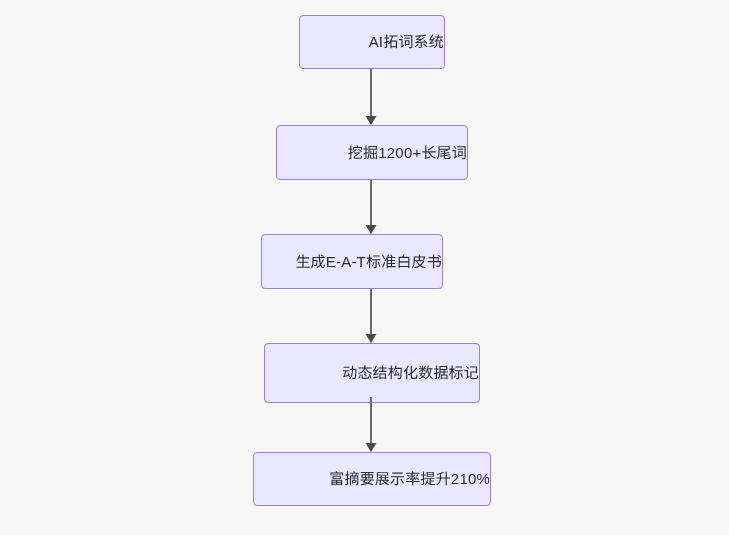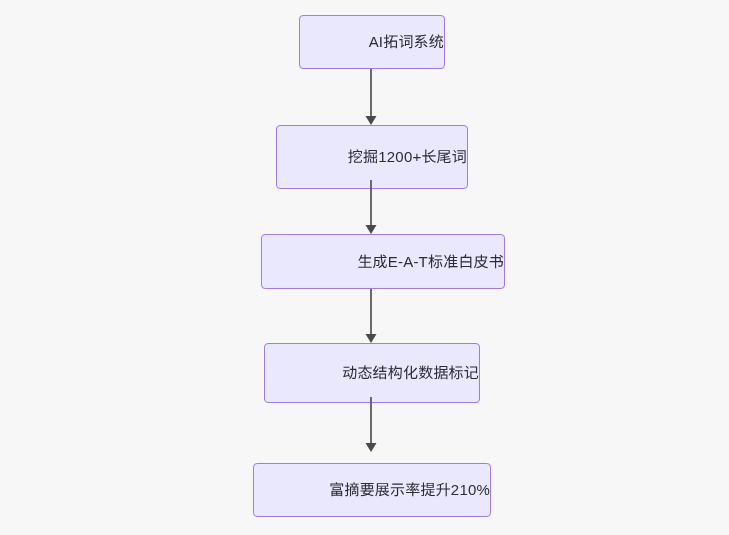--- a/index.html
+++ b/index.html
@@ -57,33 +57,33 @@
 </style>
 </head>
 <body>
 
 <div id="flow-canvas">
 
   <div class="node" id="node-1" style="left: 299px; top: 15px; width: 146px; height: 54px;">
     <span class="node-label">AI拓词系统</span>
   </div>
 
-  <div class="node" id="node-2" style="left: 276px; top: 125px; width: 192px; height: 64px;">
+  <div class="node" id="node-2" style="left: 276px; top: 125px; width: 192px; height: 55px;">
     <span class="node-label">挖掘1200+长尾词</span>
   </div>
 
-  <div class="node" id="node-3" style="left: 261px; top: 234px; width: 244px; height: 55px;">
+  <div class="node" id="node-3" style="left: 261px; top: 234px; width: 182px; height: 55px;">
     <span class="node-label">生成E-A-T标准白皮书</span>
   </div>
 
   <div class="node" id="node-4" style="left: 264px; top: 343px; width: 216px; height: 60px;">
     <span class="node-label">动态结构化数据标记</span>
   </div>
 
-  <div class="node" id="node-5" style="left: 253px; top: 452px; width: 238px; height: 54px; margin-top: 11px;">
+  <div class="node" id="node-5" style="left: 253px; top: 452px; width: 238px; height: 54px;">
     <span class="node-label">富摘要展示率提升210%</span>
   </div>
 
   <svg class="connector" id="edge-1-2" aria-hidden="true" width="16" height="56" viewBox="0 0 16 56" style="left: 363px; top: 69px;">
       <line class="connector-line" x1="8" y1="0" x2="8" y2="48"></line>
       <polygon class="connector-head" points="2.5,47 13.5,47 8,56"></polygon>
     </svg>
   <svg class="connector" id="edge-2-3" aria-hidden="true" width="16" height="54" viewBox="0 0 16 54" style="left: 363px; top: 180px;">
       <line class="connector-line" x1="8" y1="0" x2="8" y2="46"></line>
       <polygon class="connector-head" points="2.5,45 13.5,45 8,54"></polygon>

